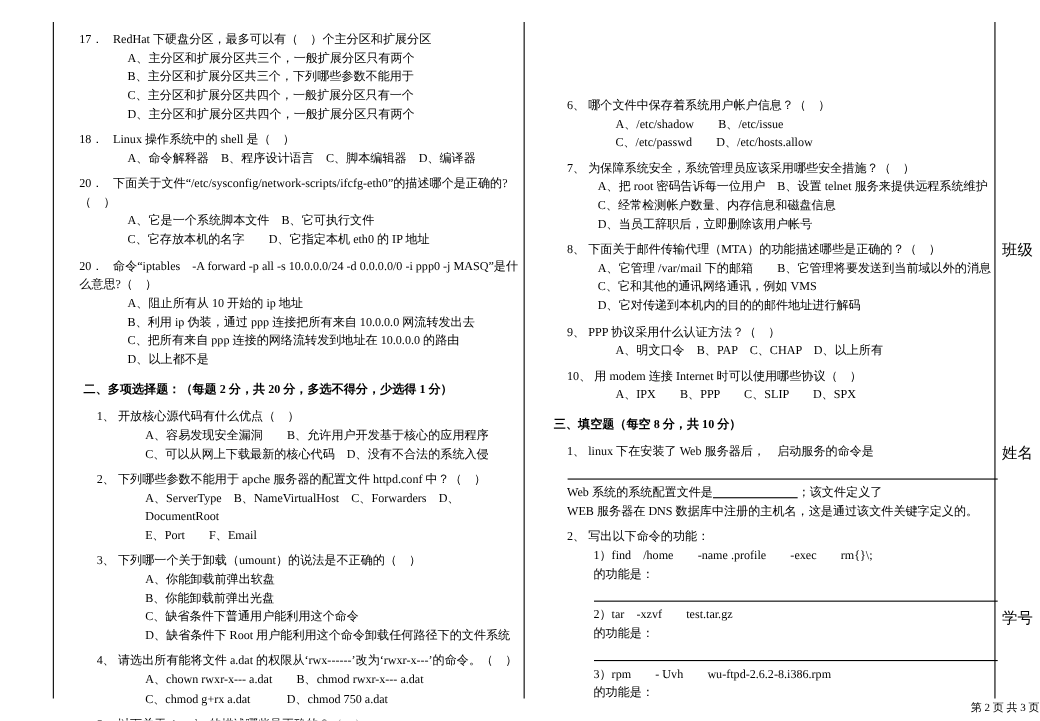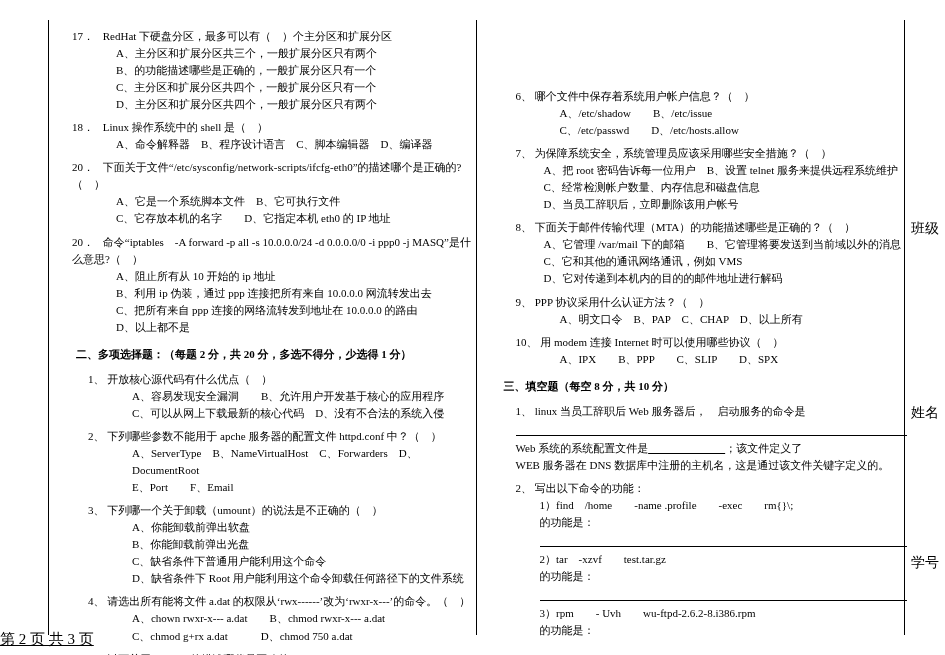--- a/index.html
+++ b/index.html
@@ -51,42 +51,41 @@
     right: 6px;
     font-size: 14px;
     writing-mode: horizontal-tb;
   }
   .sl1 { top: 218px; }
   .sl2 { top: 402px; }
   .sl3 { top: 552px; }
   .footer {
     position: absolute;
     left: 0; right: 0; bottom: 4px;
-    text-align: left;
-    font-size: 15px;
-    text-decoration: underline;
+    text-align: right;
+    font-size: 10px;
   }
 </style>
 </head>
 <body>
 
 <div class="vline v1"></div>
 <div class="vline v2"></div>
 <div class="vline v3"></div>
 
 <div class="page">
 
   <div class="col col-left">
 
     <div class="q">
       <span class="num">17．</span>
       <span>RedHat 下硬盘分区，最多可以有（　）个主分区和扩展分区</span>
       <div class="opts">
         <div>A、主分区和扩展分区共三个，一般扩展分区只有两个</div>
-        <div>B、的功能描述哪些是正确的，一般扩展分区只有一个</div>
+        <div>B、主分区和扩展分区共三个，下列哪些参数不能用于</div>
         <div>C、主分区和扩展分区共四个，一般扩展分区只有一个</div>
         <div>D、主分区和扩展分区共四个，一般扩展分区只有两个</div>
       </div>
     </div>
 
     <div class="q">
       <span class="num">18．</span>
       <span>Linux 操作系统中的 shell 是（　）</span>
       <div class="opts">A、命令解释器　B、程序设计语言　C、脚本编辑器　D、编译器</div>
     </div>
@@ -201,21 +200,21 @@
     <div class="sub">
       <span>10、</span>
       <span>用 modem 连接 Internet 时可以使用哪些协议（　）</span>
       <div class="subopts">A、IPX　　B、PPP　　C、SLIP　　D、SPX</div>
     </div>
 
     <div class="sec">三、填空题（每空 8 分，共 10 分）</div>
 
     <div class="sub">
       <span>1、</span>
-      <span>linux 当员工辞职后 Web 服务器后，　启动服务的命令是</span>
+      <span>linux 下在安装了 Web 服务器后，　启动服务的命令是</span>
       <span class="line"></span>
       <div>
         <span>Web 系统的系统配置文件是</span><span class="blank-inline">　　　　　　　</span><span>；该文件定义了</span>
       </div>
       <div>WEB 服务器在 DNS 数据库中注册的主机名，这是通过该文件关键字定义的。</div>
     </div>
 
     <div class="sub">
       <span>2、</span>
       <span>写出以下命令的功能：</span>

